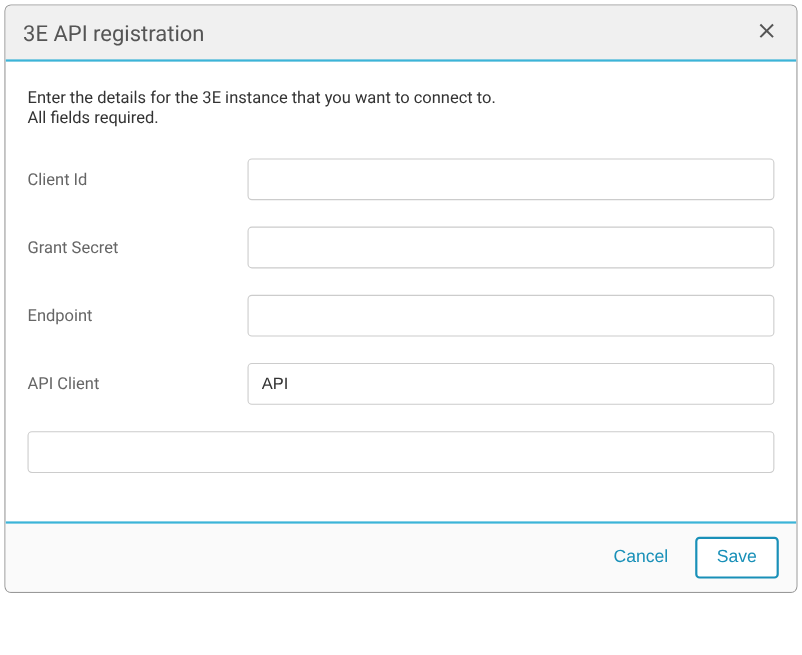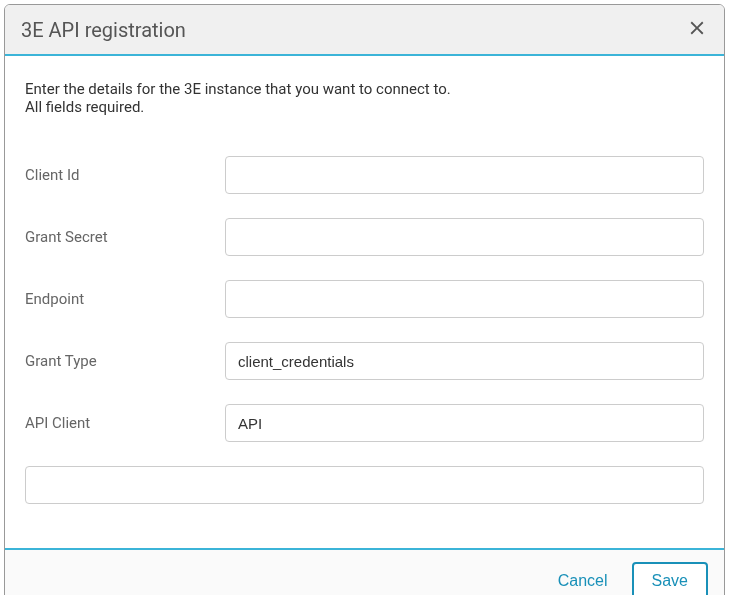--- a/index.html
+++ b/index.html
@@ -50,21 +50,21 @@
     .dialog-body {
       padding: 24px 20px 20px 20px;
     }
     .intro-text {
       font-size: 15px;
       color: #333;
     }
     .required-text {
       font-size: 15px;
       color: #333;
-      margin-bottom: 40px;
+      margin-bottom: 28px;
     }
     .form-row {
       display: flex;
       align-items: center;
       margin-bottom: 24px;
     }
     .form-label {
       width: 200px;
       font-size: 15px;
       color: #666;
@@ -139,24 +139,20 @@
     <div class="form-row">
       <label class="form-label">Grant Secret</label>
       <input type="text" class="form-input" value="" style="">
     </div>
 
     <div class="form-row">
       <label class="form-label">Endpoint</label>
       <input type="text" class="form-input" value="" style="">
     </div>
 
-    <div class="form-row">
-      <label class="form-label">Grant Type</label>
-      <input type="text" class="form-input" value="client_credentials" style="">
-    </div>
 
     <div class="form-row">
       <label class="form-label">API Client</label>
       <input type="text" class="form-input" value="API" style="">
     </div>
 
     <div class="form-row">
       <input type="text" class="form-input" value="" style="">
     </div>
   </div>

